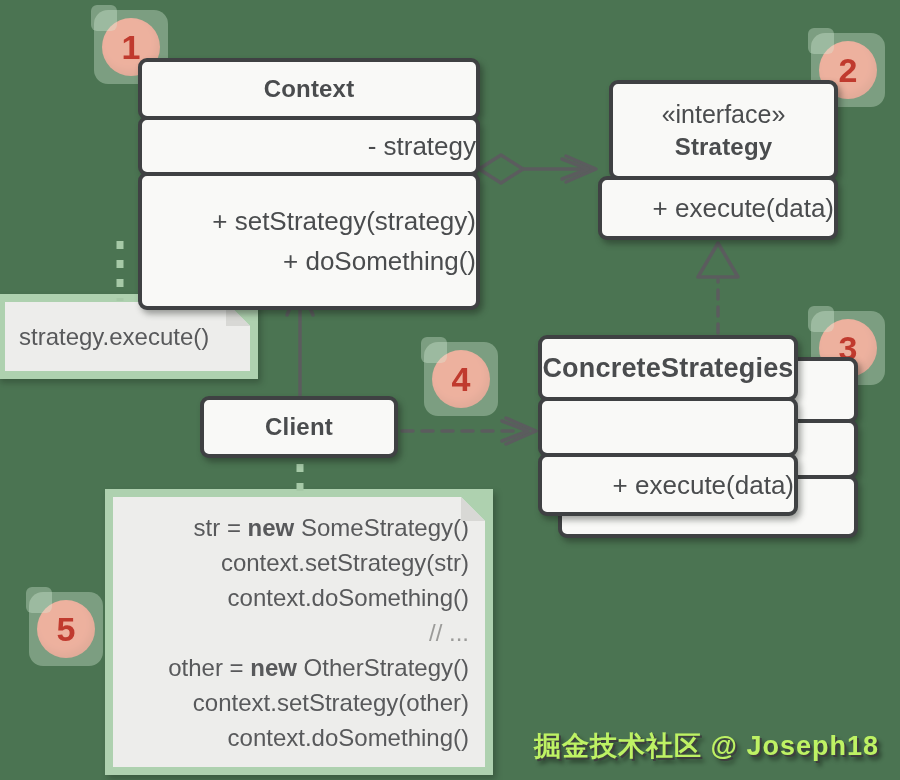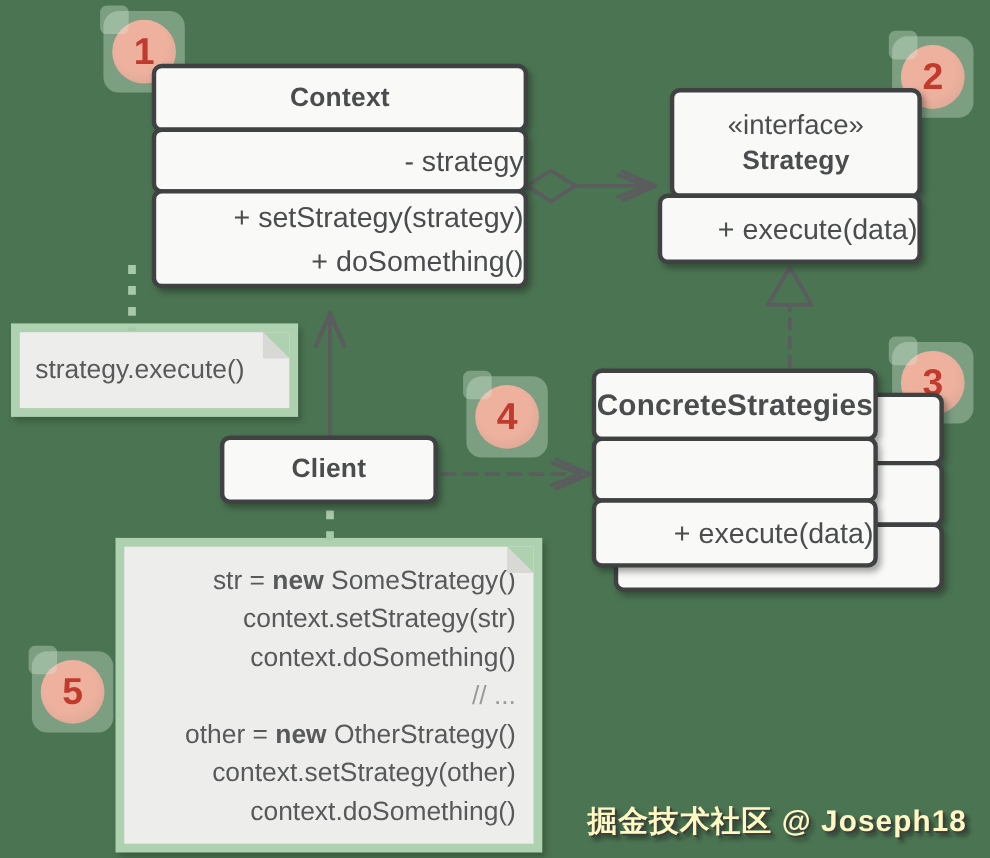--- a/index.html
+++ b/index.html
@@ -68,21 +68,21 @@
     font-size:34px; font-weight:bold;
     box-shadow:inset -3px -5px 7px rgba(0,0,0,.07);
   }
   .badge::before{content:""; position:absolute; inset:-8px; border-radius:14px;
     background:rgba(219,238,219,.35); z-index:-1;}
   .badge::after{content:""; position:absolute; width:26px; height:26px; border-radius:6px;
     top:-13px; left:-11px; background:rgba(219,238,219,.35); z-index:-1;}
   
   .watermark{
     position:absolute; z-index:6; right:21px; bottom:16px;
-    font-size:27px; font-weight:bold; color:#fef9c3; white-space:nowrap;
+    font-size:27px; font-weight:bold; color:#bef264; white-space:nowrap;
     text-shadow:2px 2px 0 rgba(62,62,62,.95), 4px 5px 4px rgba(0,0,0,.45);
     letter-spacing:1px;
   }
 </style>
 </head>
 <body>
 
 <div class="stage">
 
   <svg class="wires" width="900" height="780" viewBox="0 0 900 780">
@@ -122,21 +122,21 @@
   <div class="badge" style="left:432px; top:350px;">4</div>
   <div class="badge" style="left:37px;  top:600px;">5</div>
 
   <div class="uml-card" style="left:138px; top:58px; width:342px;">
     <div class="cmp" style="height:62px;">
       <div class="title">Context</div>
     </div>
     <div class="cmp" style="height:60px;">
       <div class="member">- strategy</div>
     </div>
-    <div class="cmp" style="height:90px;">
+    <div class="cmp" style="height:138px;">
       <div class="member">+ setStrategy(strategy)</div>
       <div class="member">+ doSomething()</div>
     </div>
   </div>
 
   <div class="uml-card" style="left:598px; top:80px; width:240px;">
     <div class="cmp" style="height:100px;margin-left:11px;">
       <div class="stereotype">«interface»</div>
       <div class="title">Strategy</div>
     </div>
@@ -160,21 +160,21 @@
       <div class="member">+ execute(data)</div>
     </div>
   </div>
 
   <div class="uml-card" style="left:200px; top:396px; width:198px;">
     <div class="cmp" style="height:62px;">
       <div class="title">Client</div>
     </div>
   </div>
 
-  <div class="note call" style="left:18px; top:302px; width:245px; height:69px;align-items:center;">
+  <div class="note call" style="left:5px; top:302px; width:245px; height:69px;align-items:center;">
     <span>strategy.execute()</span>
     <i class="dogear-cut"></i>
     <i class="dogear-flap"></i>
   </div>
 
   <div class="note code" style="left:113px; top:497px; width:372px; height:270px;">
     <div>
         <div class="code-line"><span>str = </span><span class="b">new</span><span> SomeStrategy()</span></div>
         <div class="code-line"><span>context.setStrategy(str)</span></div>
         <div class="code-line"><span>context.doSomething()</span></div>

